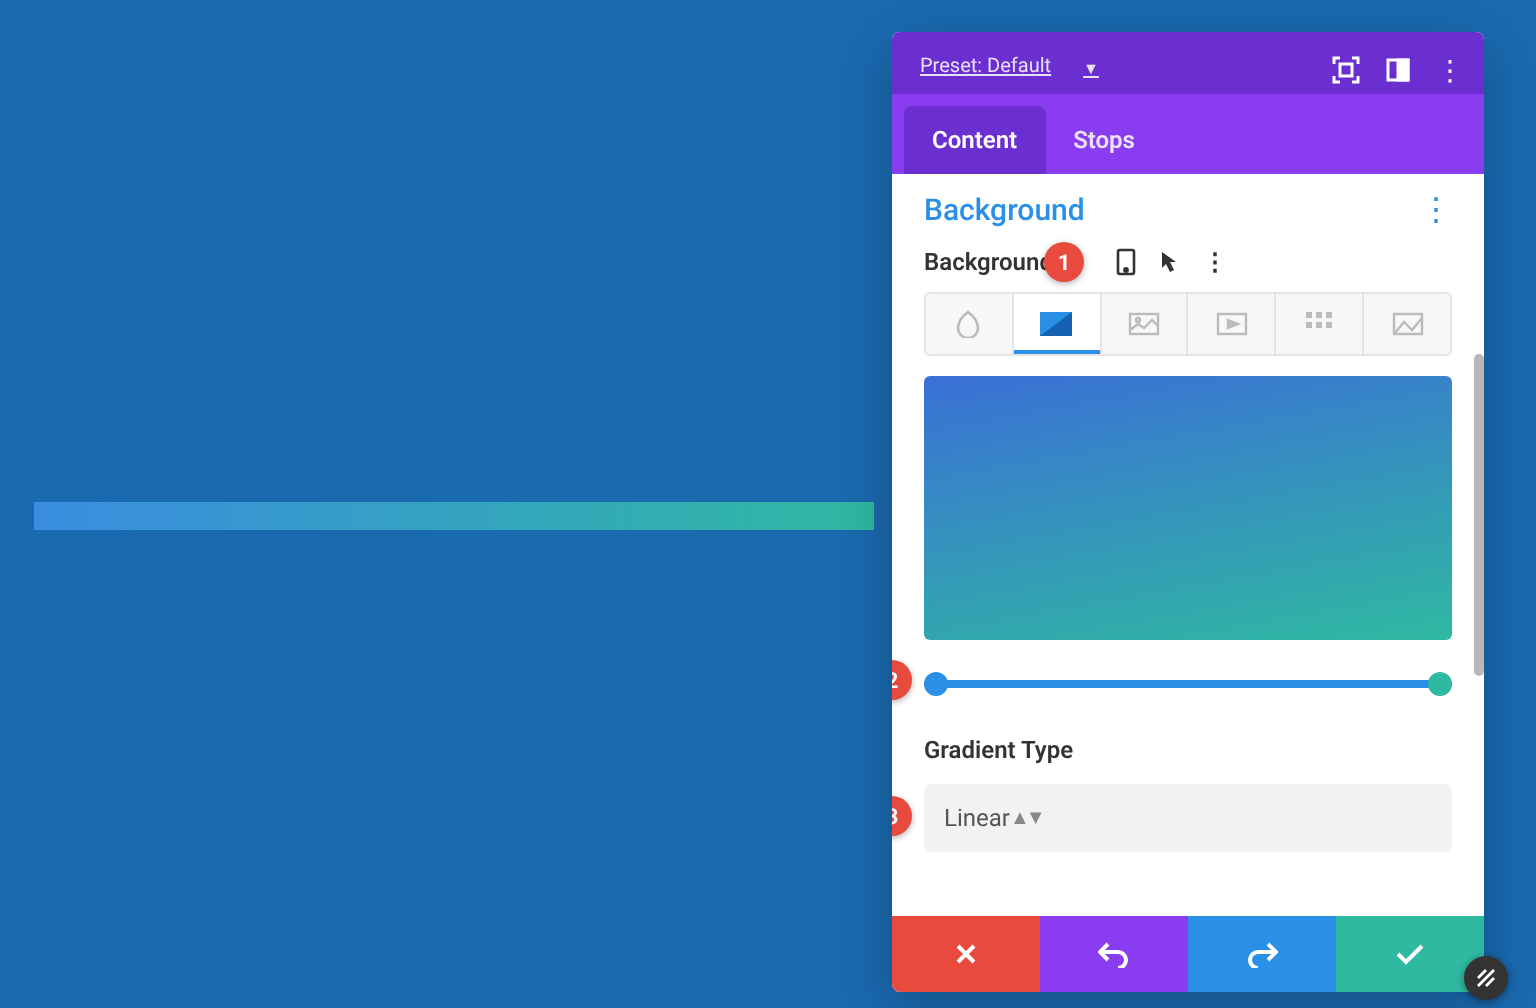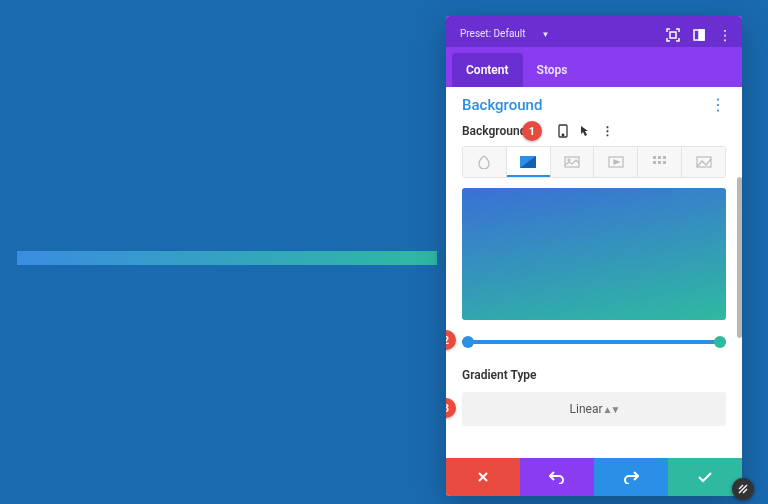--- a/index.html
+++ b/index.html
@@ -29,21 +29,21 @@
     overflow: hidden;
   }
 
   .panel-header {
     background: #6b2fd1;
     color: #fff;
     padding: 10px 14px 8px 14px;
     position: relative;
   }
   .panel-title { font-size: 14px; font-weight: 600; }
-  .panel-sub { font-size: 10px; opacity: .85; margin-top: 2px; display: flex; align-items: flex-end; gap: 16px; }
+  .panel-sub { font-size: 10px; opacity: .85; margin-top: 2px; display: flex; align-items: flex-end; gap: 16px; text-decoration: underline; }
   .panel-sub .chev { font-size: 8px; }
   .panel-header-icons {
     position: absolute; right: 10px; top: 12px; display: flex; gap: 12px; align-items: center;
   }
   .hicon { width: 14px; height: 14px; display:flex; align-items:center; justify-content:center; color:#fff; font-size:14px; }
 
   .tabs {
     background: #8a3cf0;
     display: flex;
     padding: 0 6px;
@@ -126,21 +126,21 @@
 
   .slider-wrap { position: relative; height: 16px; margin-bottom: 18px; }
   .slider-track { position:absolute; left:0; right:0; top:50%; height:4px; margin-top:-2px; background:#ddd; border-radius:2px; }
   .slider-fill-full { position:absolute; left:0; right:0; top:50%; height:4px; margin-top:-2px; background:#2a8fe6; border-radius:2px; }
   .slider-knob { position:absolute; top:50%; width:12px; height:12px; margin-top:-6px; border-radius:50%; }
   .knob-a { left:0; background:#2a8fe6; }
   .knob-b { right:0; background:#2fb9a1; }
 
   .select {
     width:100%; height:34px; background:#f2f2f2; border:none; border-radius:3px;
-    padding: 0 10px; font-size:12px; color:#555; display:flex; align-items:center; justify-content:center;
+    padding: 0 10px; font-size:12px; color:#555; display:flex; align-items:center; justify-content:flex-start;
     margin-bottom: 14px; cursor:pointer;
   }
   .select .updn { font-size:10px; color:#888; letter-spacing:-2px; }
 
   .footer {
     height: 38px; display:flex;
   }
   .fbtn {
     flex:1; display:flex; align-items:center; justify-content:center; color:#fff; font-size:14px; cursor:pointer;
   }

